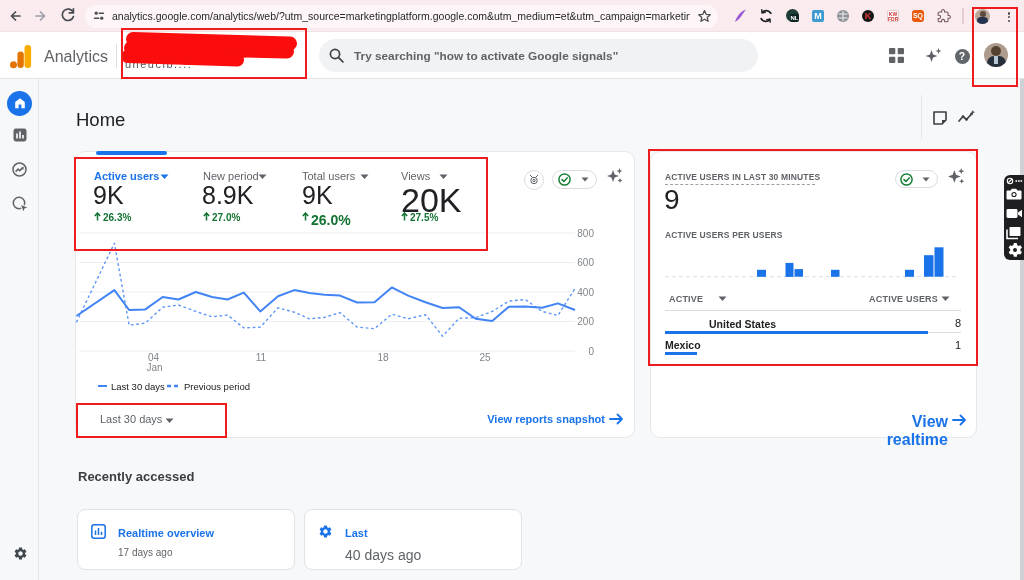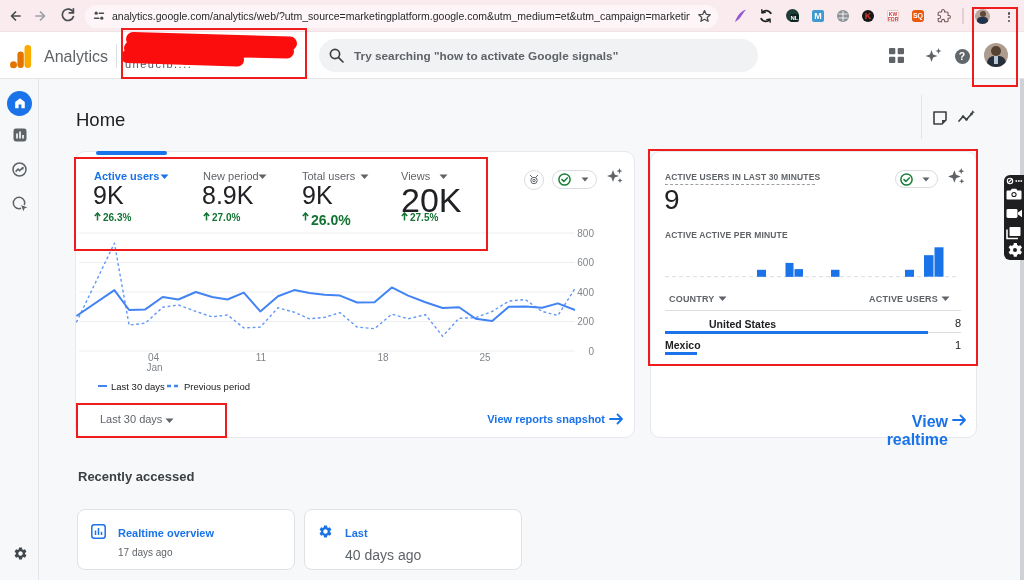--- a/index.html
+++ b/index.html
@@ -286,35 +286,35 @@
   <path d="M4 6.6 L5.9 8.4 L9.2 4.9" fill="none" stroke="#188038" stroke-width="1.5" stroke-linecap="round" stroke-linejoin="round"></path>
 </svg>
 <svg class="abs" style="left:922px;top:176.5px;" width="8" height="5" viewBox="0 0 8 5">
     <path d="M0.5 0.5 L4 4.5 L7.5 0.5 Z" fill="#5f6368"></path>
   </svg>
 <svg class="abs" style="left:947px;top:167px;" width="20" height="20" viewBox="0 0 19 19">
   <path d="M7 3 L8.6 7.4 L13 9 L8.6 10.6 L7 15 L5.4 10.6 L1 9 L5.4 7.4 Z" fill="#5f6368"></path>
   <path d="M13.5 1 L14.3 3.2 L16.5 4 L14.3 4.8 L13.5 7 L12.7 4.8 L10.5 4 L12.7 3.2 Z" fill="#5f6368"></path>
   <path d="M14 11 L14.7 12.8 L16.5 13.5 L14.7 14.2 L14 16 L13.3 14.2 L11.5 13.5 L13.3 12.8 Z" fill="#5f6368"></path>
 </svg>
-<div class="abs" style="left:665px;top:229.5px;font-size:8.5px;font-weight:bold;letter-spacing:0.15px;color:#5f6368;">ACTIVE ACTIVE PER MINUTE</div>
+<div class="abs" style="left:665px;top:229.5px;font-size:8.5px;font-weight:bold;letter-spacing:0.15px;color:#5f6368;">ACTIVE USERS PER USERS</div>
 
 <svg class="abs" style="left:660px;top:245px;" width="305" height="34" viewBox="0 0 305 34">
   <line x1="5" y1="31.7" x2="298" y2="31.7" stroke="#dadce0" stroke-width="1" stroke-dasharray="4,3"></line>
   <g fill="#1a73e8">
     <rect x="97" y="24.8" width="9" height="7"></rect>
     <rect x="125.5" y="17.9" width="8" height="14"></rect>
     <rect x="134.5" y="24.1" width="8.5" height="7.6"></rect>
     <rect x="171" y="24.8" width="8.5" height="7"></rect>
     <rect x="245" y="24.8" width="9" height="7"></rect>
     <rect x="264" y="10.2" width="9.5" height="21.5"></rect>
     <rect x="274.5" y="2.3" width="9" height="29.4"></rect>
   </g>
 </svg>
-<div class="abs" style="left:669px;top:293.5px;font-size:9px;font-weight:bold;letter-spacing:0.2px;color:#5f6368;">COUNTRY</div>
+<div class="abs" style="left:669px;top:293.5px;font-size:9px;font-weight:bold;letter-spacing:0.2px;color:#5f6368;">ACTIVE</div>
 <svg class="abs" style="left:718px;top:296px;" width="9" height="6" viewBox="0 0 9 6">
     <path d="M0.5 0.5 L4.5 5 L8.5 0.5 Z" fill="#5f6368"></path>
   </svg>
 <div class="abs" style="left:858px;top:293.5px;width:80px;text-align:right;font-size:9px;font-weight:bold;letter-spacing:0.2px;color:#5f6368;">ACTIVE USERS</div>
 <svg class="abs" style="left:941px;top:296px;" width="9" height="6" viewBox="0 0 9 6">
     <path d="M0.5 0.5 L4.5 5 L8.5 0.5 Z" fill="#5f6368"></path>
   </svg>
 <div class="abs" style="left:665px;top:310px;width:296px;border-top:1px solid #dadce0;"></div>
 <div class="abs" style="left:665px;top:317.5px;font-size:10.5px;font-weight:bold;color:#202124;padding-left:44px;">United States</div>
 <div class="abs" style="left:952px;top:317px;width:9px;font-size:11px;color:#202124;text-align:right;">8</div>

